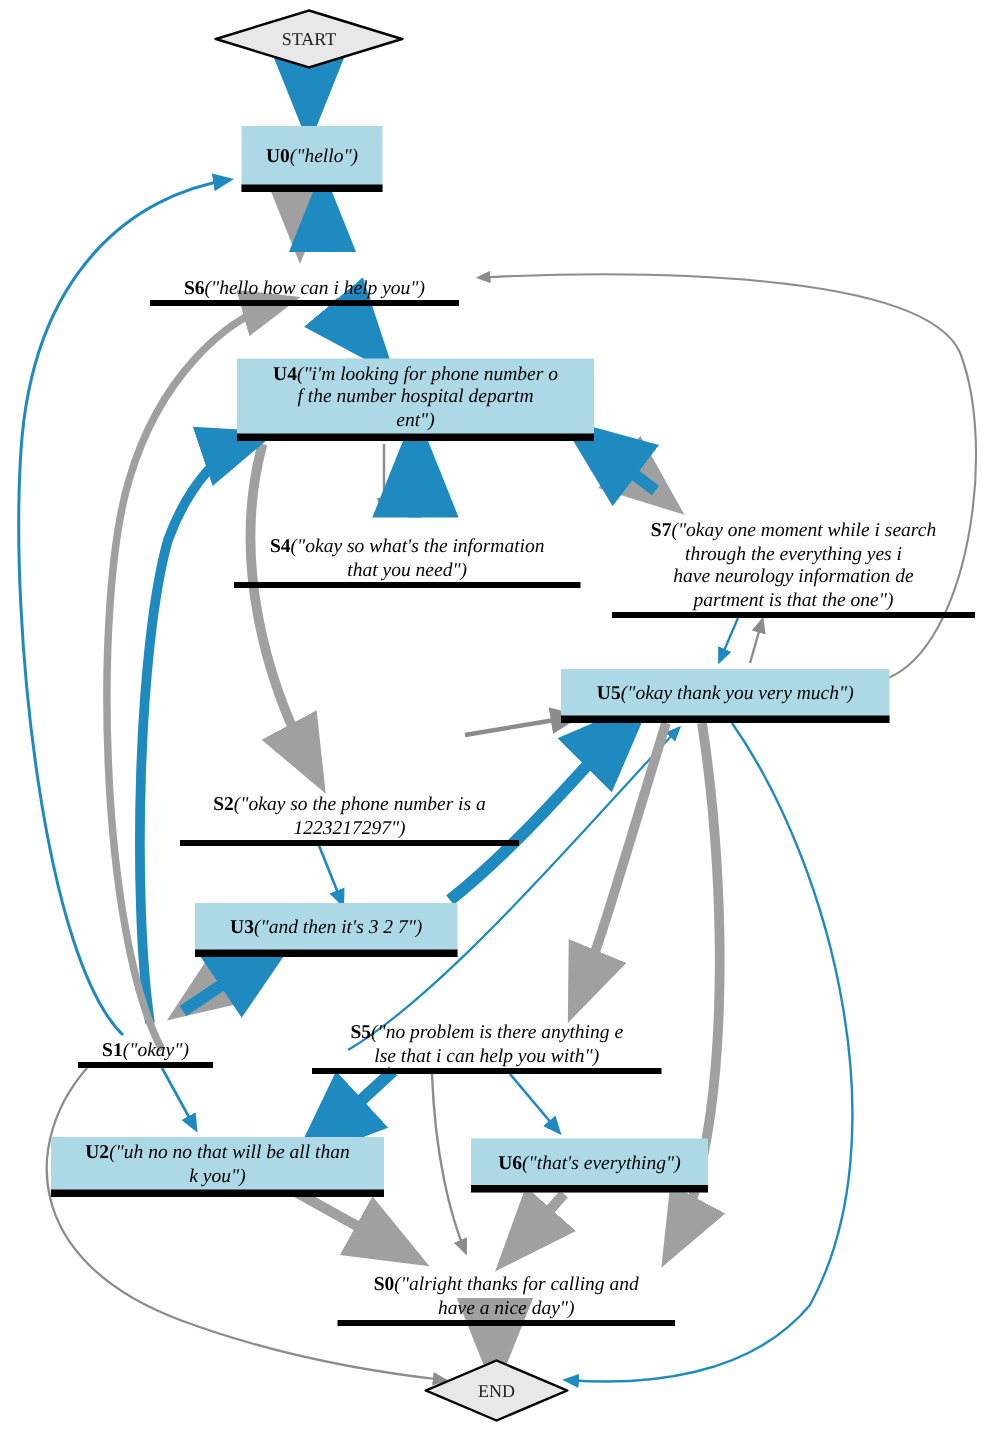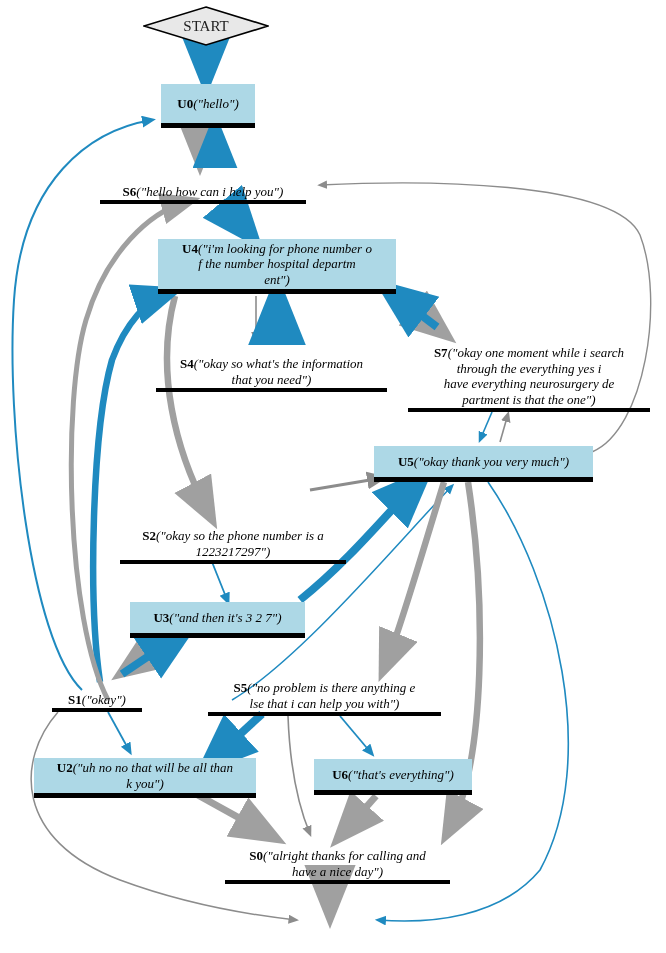--- a/index.html
+++ b/index.html
@@ -7,21 +7,21 @@
          font-family:"Liberation Serif","DejaVu Serif",serif;overflow:hidden;}
   #edges{position:absolute;left:0;top:0;width:666px;height:953px;}
   .node{position:absolute;box-sizing:border-box;text-align:center;}
   .ubox{background:#ADD8E6;border-bottom:5px solid #000;
         display:flex;align-items:center;justify-content:center;}
   .sbox{background:transparent;border-bottom:4px solid #000;
         display:flex;align-items:flex-end;justify-content:center;}
   .lbl{font-size:13px;line-height:15.5px;font-style:italic;padding:1px 3px;}
   .lbl b{font-style:normal;font-weight:bold;margin-top:47px;}
   .term{position:absolute;display:flex;align-items:center;justify-content:center;
-        font-size:15px;color:#222;}
+        font-size:12px;color:#222;}
   .termtxt{position:relative;z-index:2;font-style:normal;}
 </style>
 </head>
 <body>
 
 <div id="stage">
 
   <svg id="edges" viewBox="0 0 666 953">
     <defs>
       <marker id="ahB" markerWidth="7" markerHeight="7" refX="4.2" refY="3" orient="auto">
@@ -143,21 +143,21 @@
     <div class="lbl">
       <b>S4</b><span>("okay so what's the information</span><br>
       <span>that you need")</span>
     </div>
   </div>
 
   <div class="node sbox" style="left:408px;top:333px;width:242px;height:79px;">
     <div class="lbl">
       <b>S7</b><span>("okay one moment while i search</span><br>
       <span>through the everything yes i</span><br>
-      <span>have everything neurosurgery de</span><br>
+      <span>have neurology information de</span><br>
       <span>partment is that the one")</span>
     </div>
   </div>
 
   <div class="node ubox" style="left:374px;top:446px;width:219px;height:36px;">
     <div class="lbl">
       <b>U5</b><span>("okay thank you very much")</span>
     </div>
   </div>
 
@@ -200,14 +200,20 @@
     </div>
   </div>
 
   <div class="node sbox" style="left:225px;top:836px;width:225px;height:48px;">
     <div class="lbl">
       <b>S0</b><span>("alright thanks for calling and</span><br>
       <span>have a nice day")</span>
     </div>
   </div>
 
+  <div class="term" style="left:283px;top:906px;width:96px;height:42px;">
+    <svg width="96" height="42" style="position:absolute;left:0;top:0">
+      <polygon points="48,1 95,21 48,41 1,21" fill="#E8E8E8" stroke="#000" stroke-width="1.6"></polygon>
+    </svg>
+    <span class="termtxt">END</span>
+  </div>
 
 </div>
 
 </body></html>

